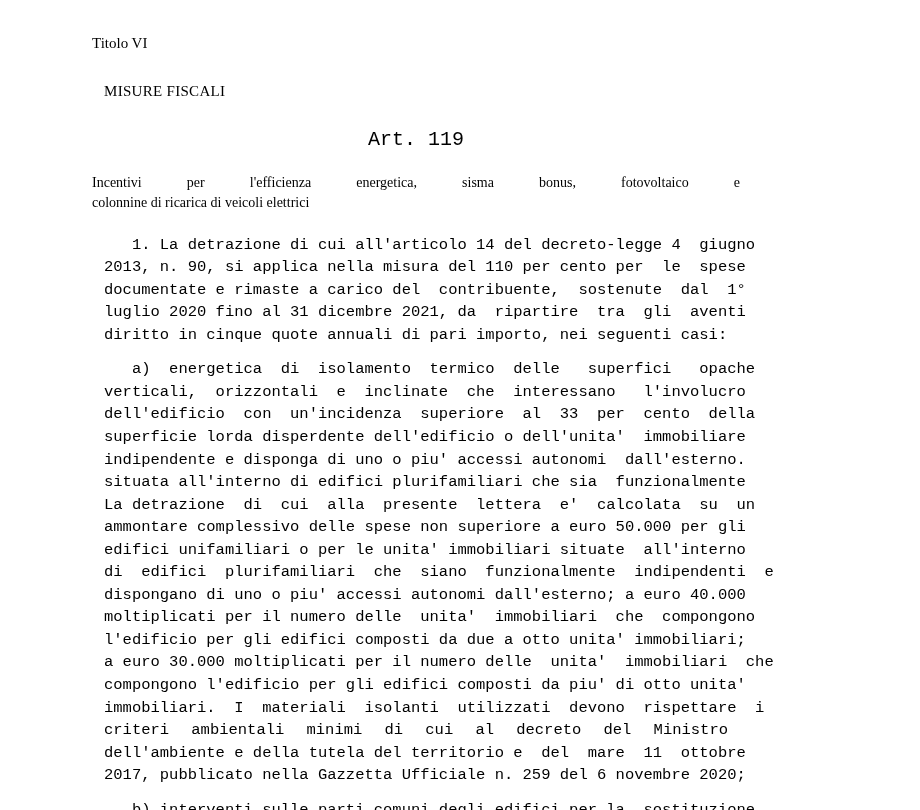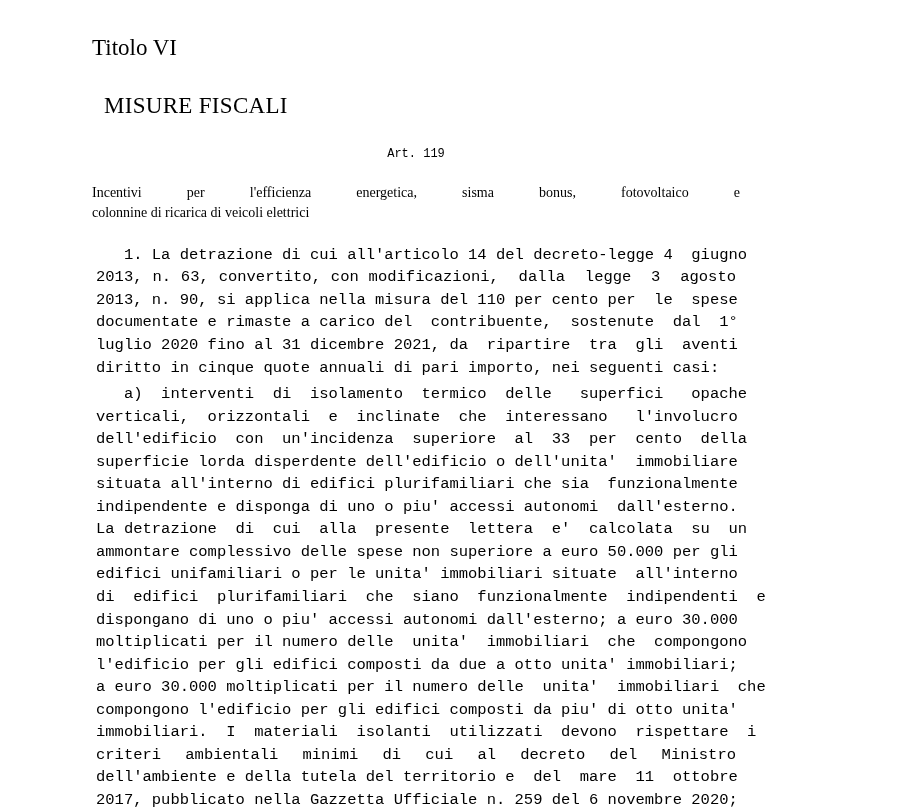--- a/index.html
+++ b/index.html
@@ -16,33 +16,33 @@
   }
   .page {
     position: relative;
     width: 920px;
     height: 810px;
     box-sizing: border-box;
     padding: 34px 180px 0 92px;
   }
   .title-section {
     font-family: "Liberation Serif", serif;
-    font-size: 23px;
+    font-size: 15px;
     line-height: 1.2;
   }
   .title-line-1 {
     margin: 0 0 30px 0;
   }
   .title-line-2 {
     margin: 0 0 28px 12px;
     letter-spacing: 0.3px;
   }
   .article-number {
     font-family: "Liberation Mono", monospace;
-    font-size: 12px;
+    font-size: 20px;
     text-align: center;
     margin: 0 0 22px 0;
     padding-left: 0;
     letter-spacing: 0px;
   }
   .article-heading {
     font-family: Liberation Serif, serif;
     font-size: 14px;
     line-height: 1.45;
     margin: 0 0 20px 0;
@@ -56,21 +56,21 @@
   .article-heading .h-line-2 {
     display: block;
     text-align: left;
   }
   .body-text {
     font-family: "Liberation Mono", monospace;
     font-size: 15.5px;
     line-height: 1.455;
   }
   .para {
-    margin: 4px;
+    margin: 12px;
     text-align: justify;
     text-justify: inter-word;
   }
   .para .ln {
     display: block;
     text-align: justify;
     text-align-last: justify;
     white-space: pre;
   }
   .para .ln.last {
@@ -91,39 +91,38 @@
 
   <div class="article-heading">
     <span class="h-line-1">Incentivi per l'efficienza energetica, sisma bonus, fotovoltaico e</span>
     <span class="h-line-2">colonnine di ricarica di veicoli elettrici</span>
   </div>
 
   <div class="body-text">
 
     <p class="para">
       <span class="ln">   1. La detrazione di cui all'articolo 14 del decreto-legge 4  giugno</span>
-      <span class="ln">2013, n. 63, convertito, con modificazioni,  dalla  legge  3  agosto</span>
       <span class="ln">2013, n. 90, si applica nella misura del 110 per cento per  le  spese</span>
       <span class="ln">documentate e rimaste a carico del  contribuente,  sostenute  dal  1°</span>
       <span class="ln">luglio 2020 fino al 31 dicembre 2021, da  ripartire  tra  gli  aventi</span>
       <span class="ln last">diritto in cinque quote annuali di pari importo, nei seguenti casi:</span>
     </p>
 
     <p class="para">
-      <span class="ln">   a)  interventi  di  isolamento  termico  delle   superfici   opache</span>
+      <span class="ln">   a)  energetica  di  isolamento  termico  delle   superfici   opache</span>
       <span class="ln">verticali,  orizzontali  e  inclinate  che  interessano   l'involucro</span>
       <span class="ln">dell'edificio  con  un'incidenza  superiore  al  33  per  cento  della</span>
       <span class="ln">superficie lorda disperdente dell'edificio o dell'unita'  immobiliare</span>
+      <span class="ln">indipendente e disponga di uno o piu' accessi autonomi  dall'esterno.</span>
       <span class="ln">situata all'interno di edifici plurifamiliari che sia  funzionalmente</span>
-      <span class="ln">indipendente e disponga di uno o piu' accessi autonomi  dall'esterno.</span>
       <span class="ln">La detrazione  di  cui  alla  presente  lettera  e'  calcolata  su  un</span>
       <span class="ln">ammontare complessivo delle spese non superiore a euro 50.000 per gli</span>
       <span class="ln">edifici unifamiliari o per le unita' immobiliari situate  all'interno</span>
       <span class="ln">di  edifici  plurifamiliari  che  siano  funzionalmente  indipendenti  e</span>
-      <span class="ln">dispongano di uno o piu' accessi autonomi dall'esterno; a euro 30.000</span>
+      <span class="ln">dispongano di uno o piu' accessi autonomi dall'esterno; a euro 40.000</span>
       <span class="ln">moltiplicati per il numero delle  unita'  immobiliari  che  compongono</span>
       <span class="ln">l'edificio per gli edifici composti da due a otto unita' immobiliari;</span>
       <span class="ln">a euro 30.000 moltiplicati per il numero delle  unita'  immobiliari  che</span>
       <span class="ln">compongono l'edificio per gli edifici composti da piu' di otto unita'</span>
       <span class="ln">immobiliari.  I  materiali  isolanti  utilizzati  devono  rispettare  i</span>
       <span class="ln">criteri  ambientali  minimi  di  cui  al  decreto  del  Ministro</span>
       <span class="ln">dell'ambiente e della tutela del territorio e  del  mare  11  ottobre</span>
       <span class="ln last">2017, pubblicato nella Gazzetta Ufficiale n. 259 del 6 novembre 2020;</span>
     </p>
 

